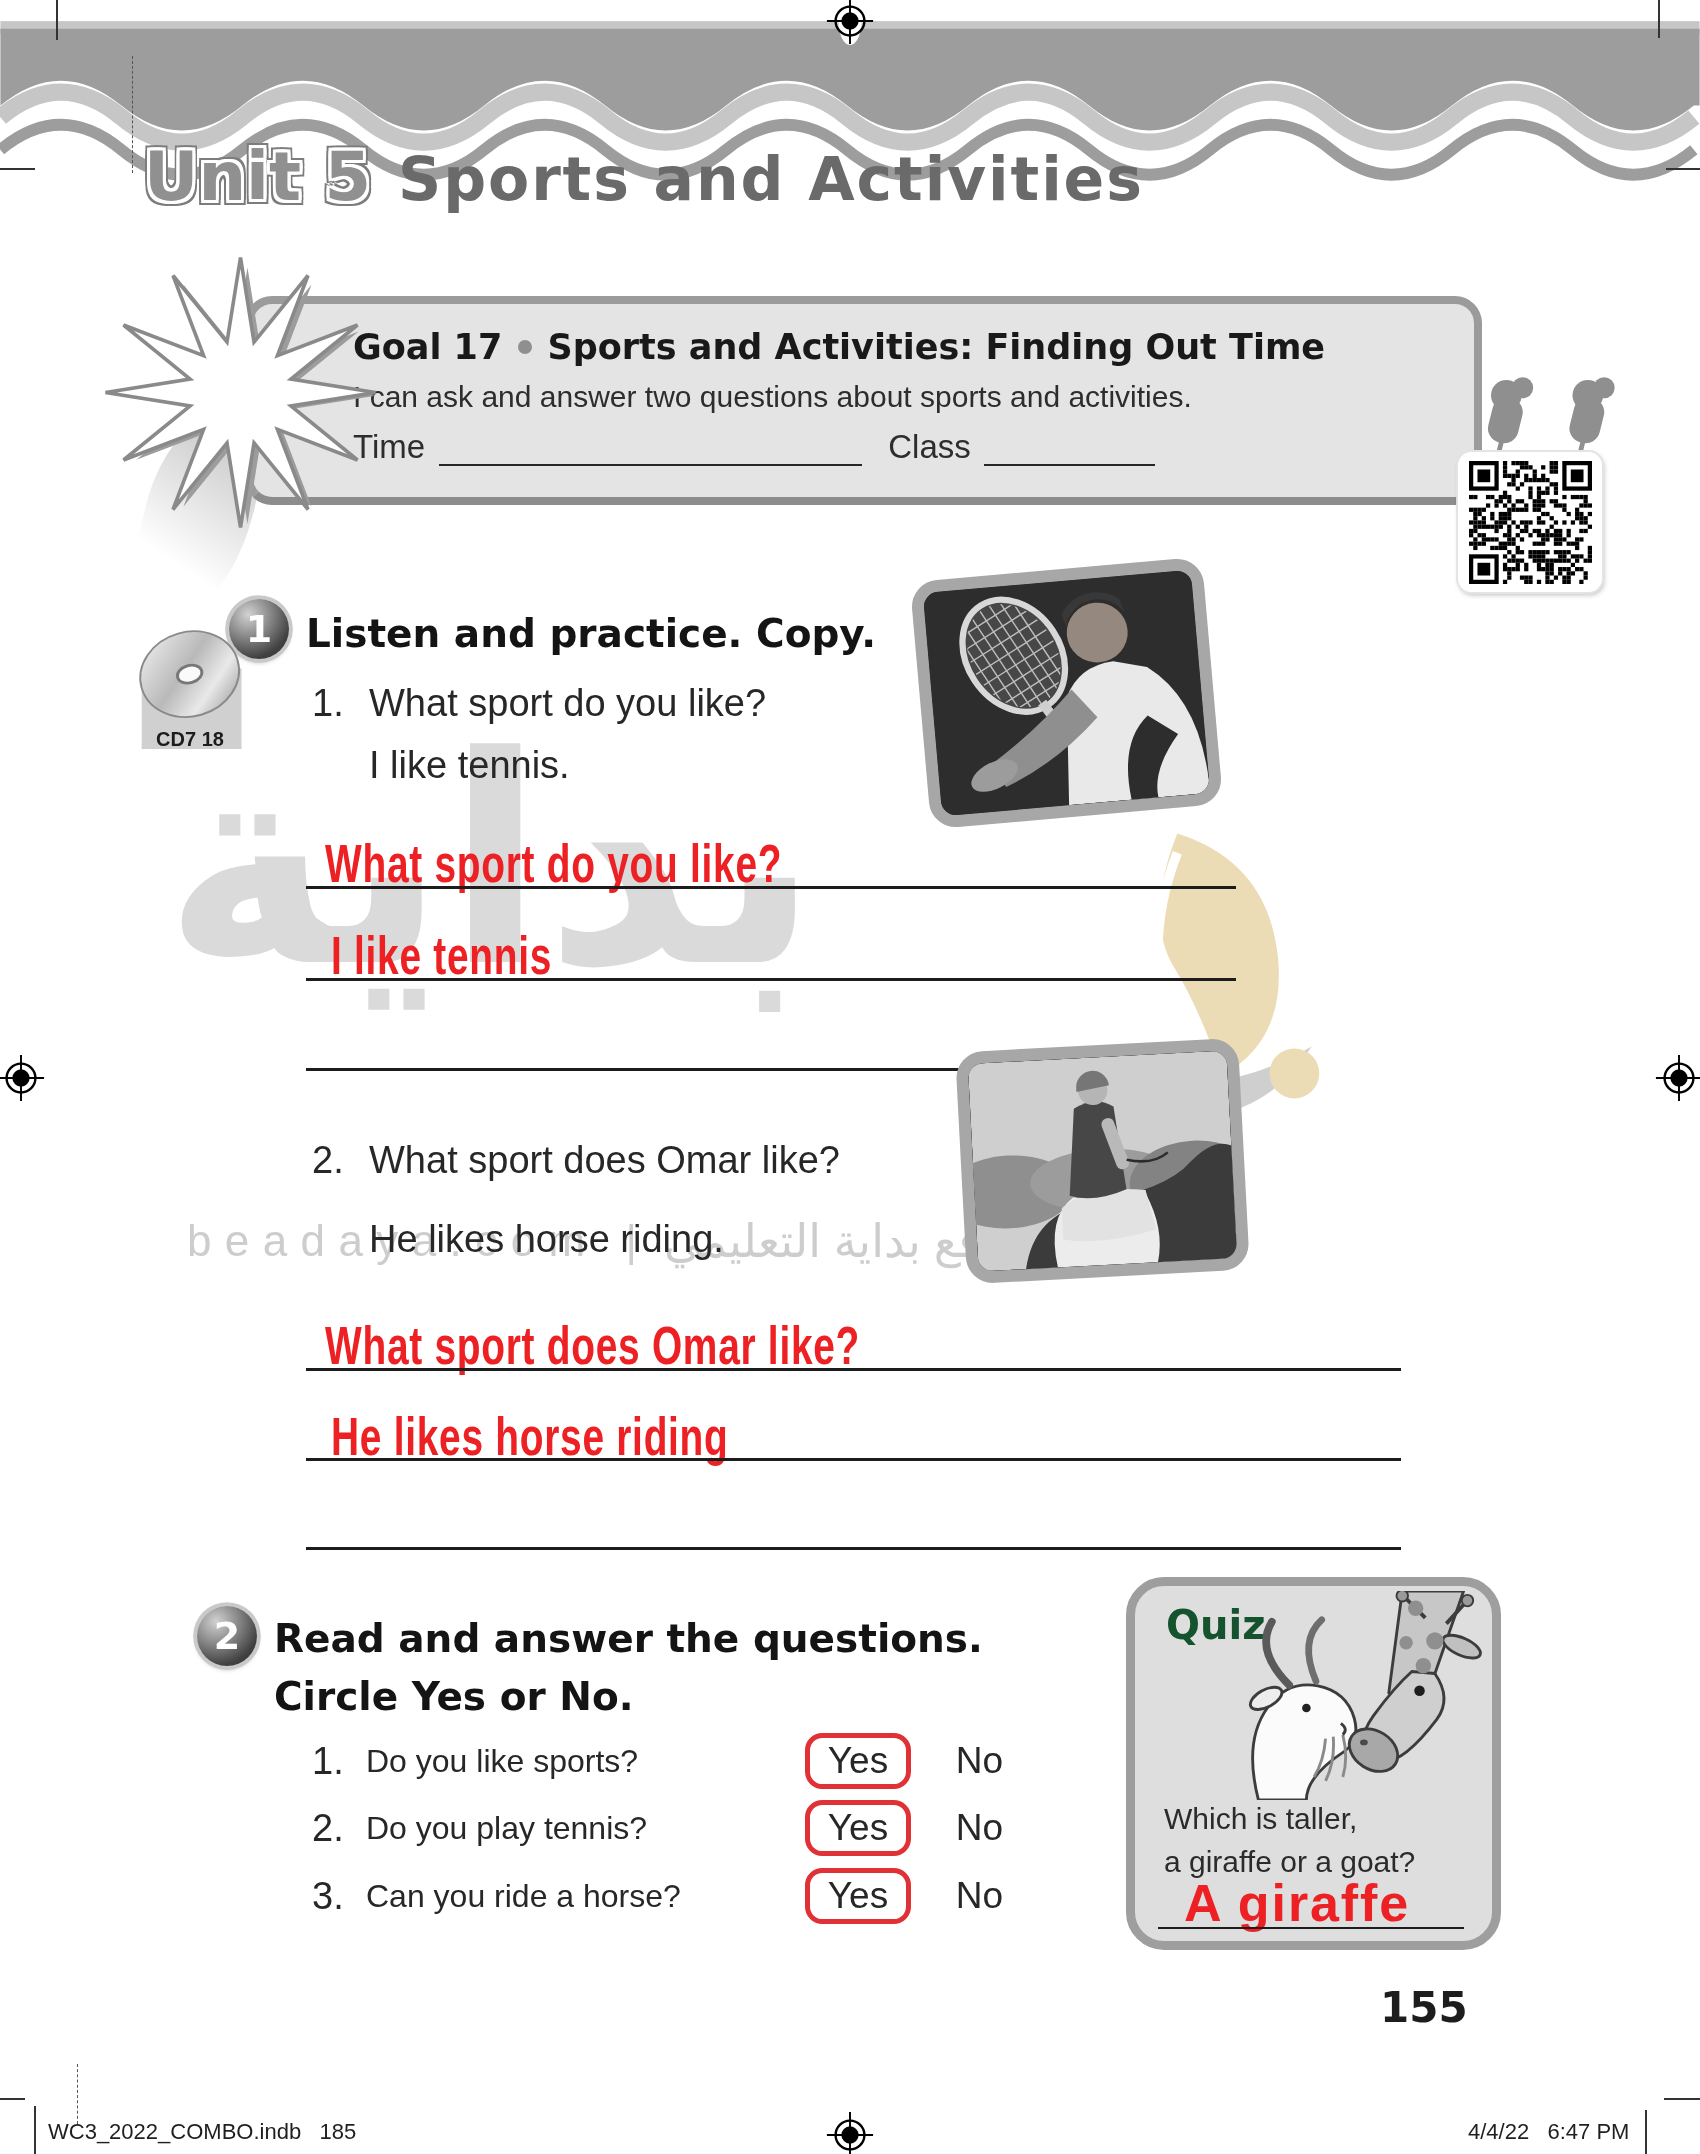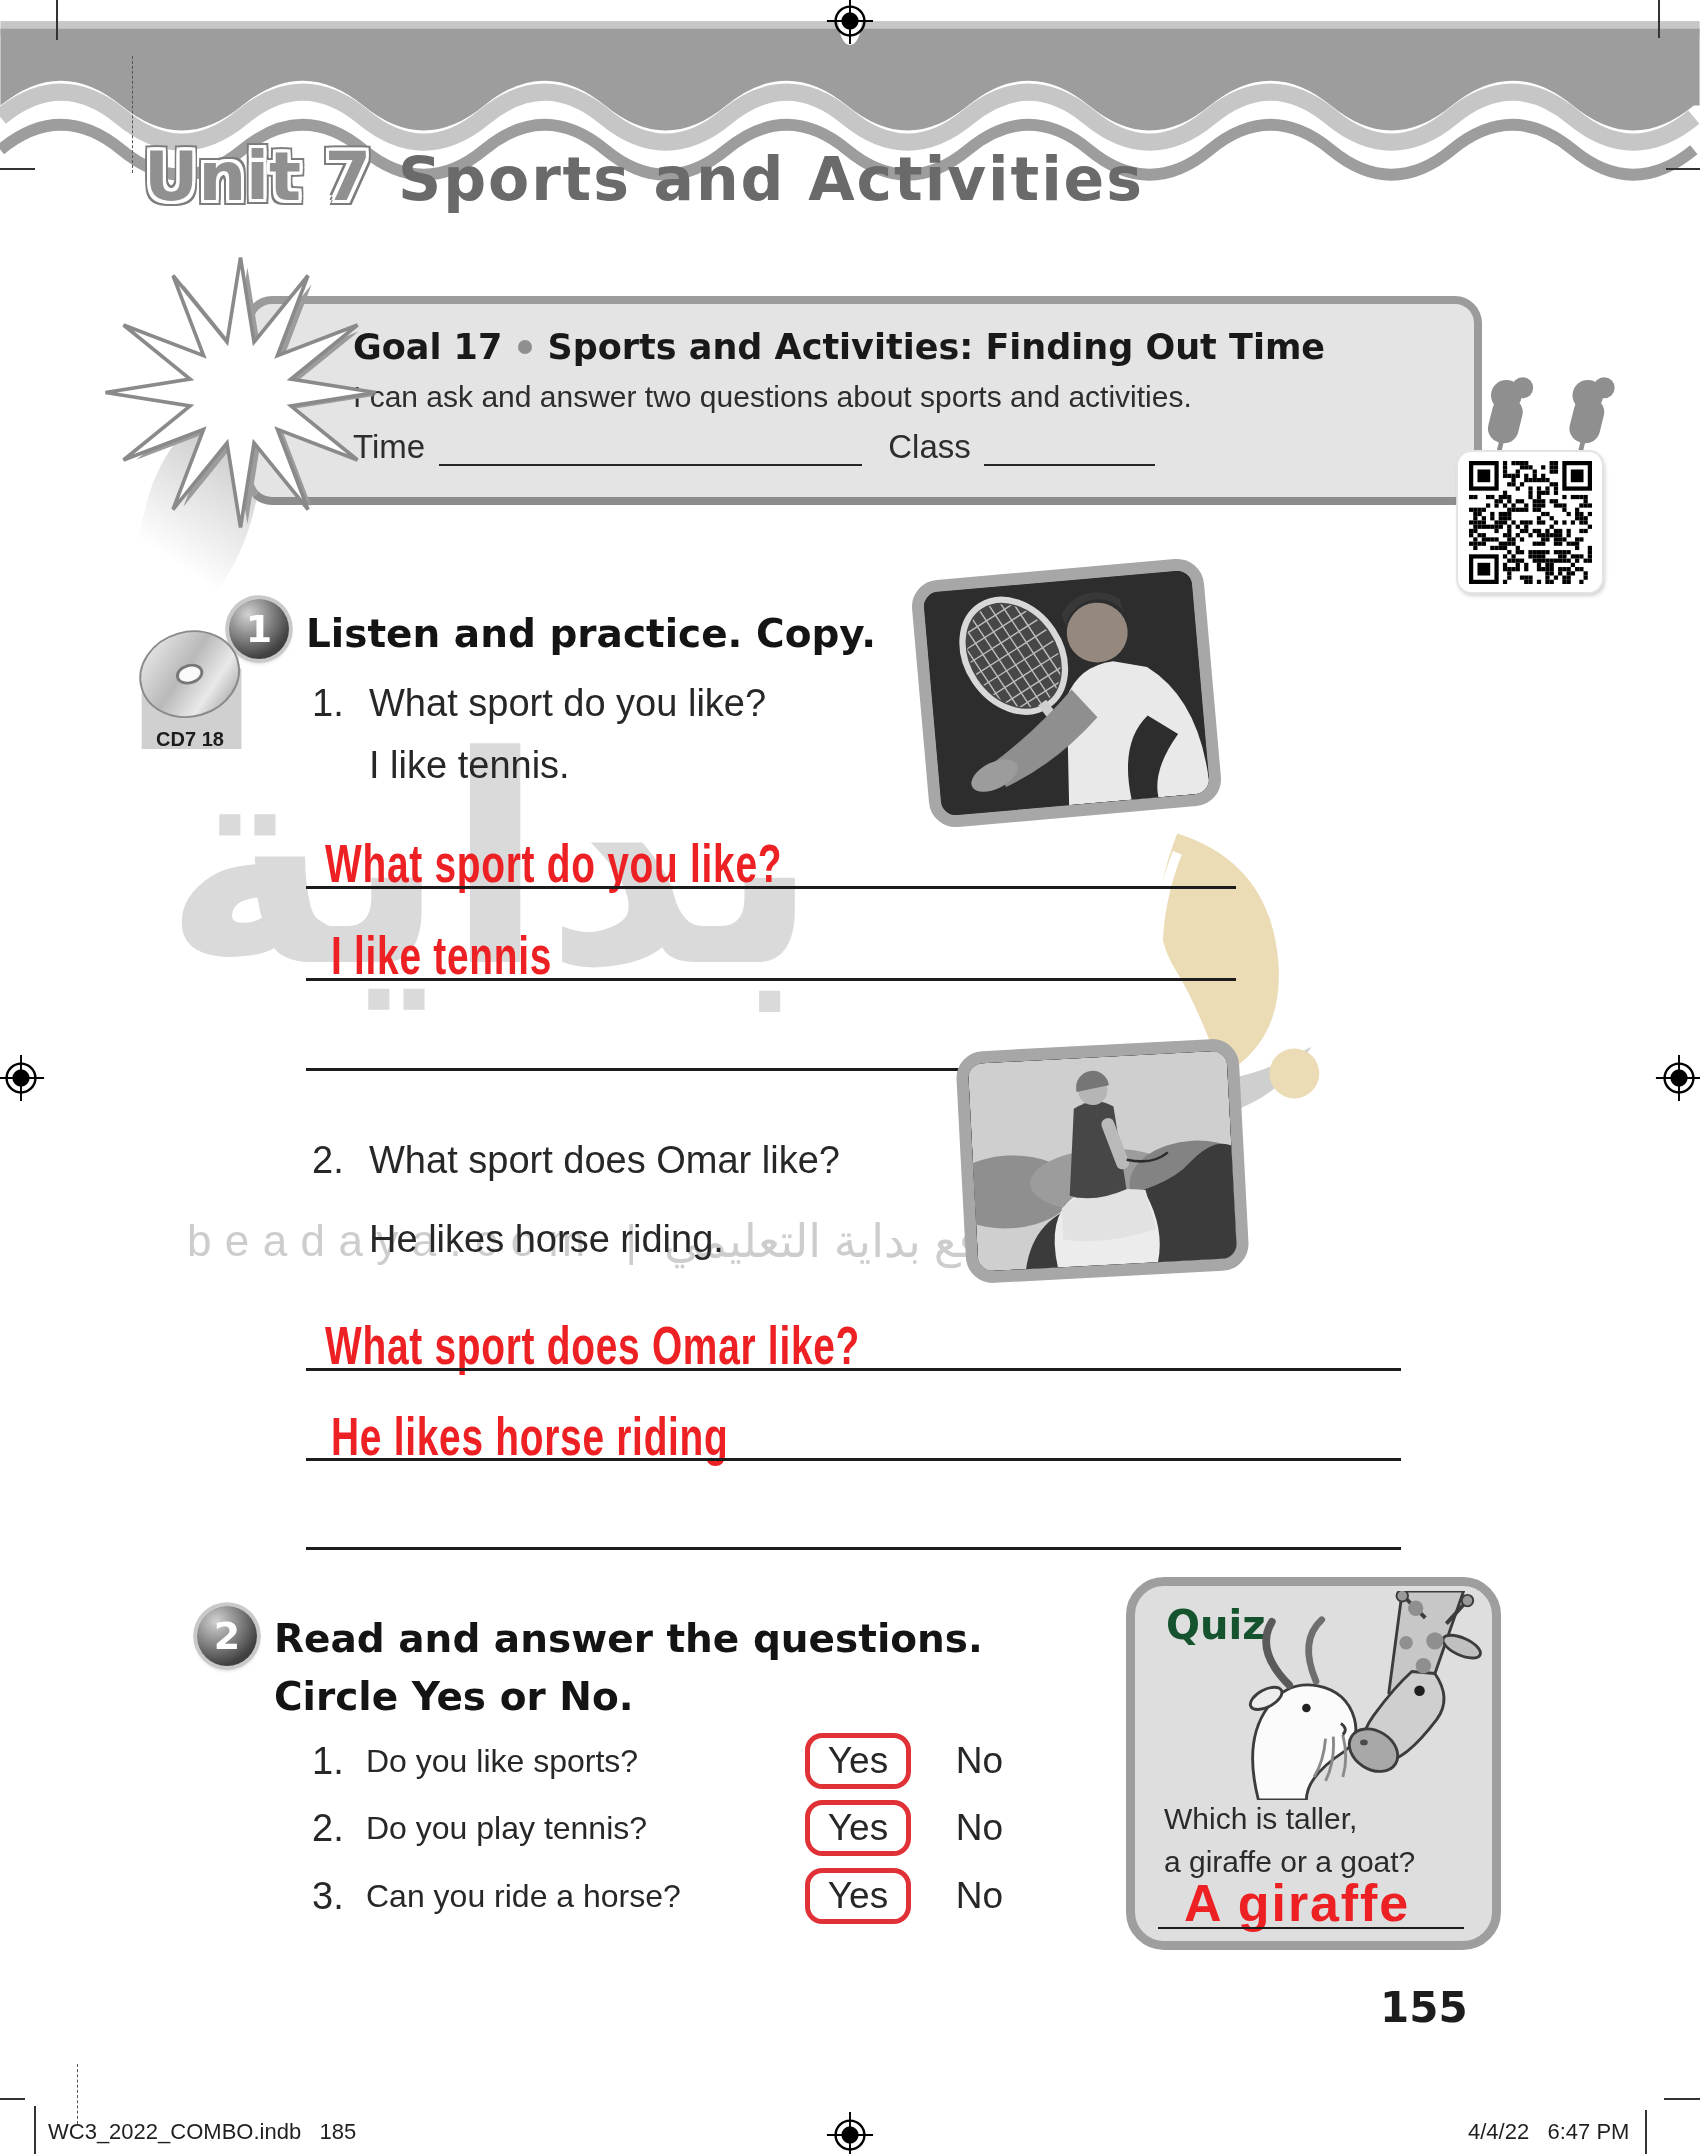--- a/index.html
+++ b/index.html
@@ -94,21 +94,21 @@
     <path d="M58,240 q112,62 232,-8 q-70,112 -237,58z" fill="#cfcfcf"></path>
     <circle cx="272" cy="260" r="26" fill="#ecdcb6"></circle>
   </svg>
   <div class="abs wm-line">
     <span class="wm-site">beadaya.com</span>
     <span>|</span>
     <span class="wm-tag">موقع بداية التعليمي</span>
   </div>
 
   <div class="abs unit-title">
-    <span class="unit-badge">Unit 7</span>
+    <span class="unit-badge">Unit 5</span>
     <span class="unit-rest">Sports and Activities</span>
   </div>
 
   <div class="abs star-tail"></div>
   <div class="abs goal-box">
     <div class="goal-title">
       <span>Goal 17</span>
       <span class="goal-dot"></span>
       <span>Sports and Activities: Finding Out Time</span>
     </div>

